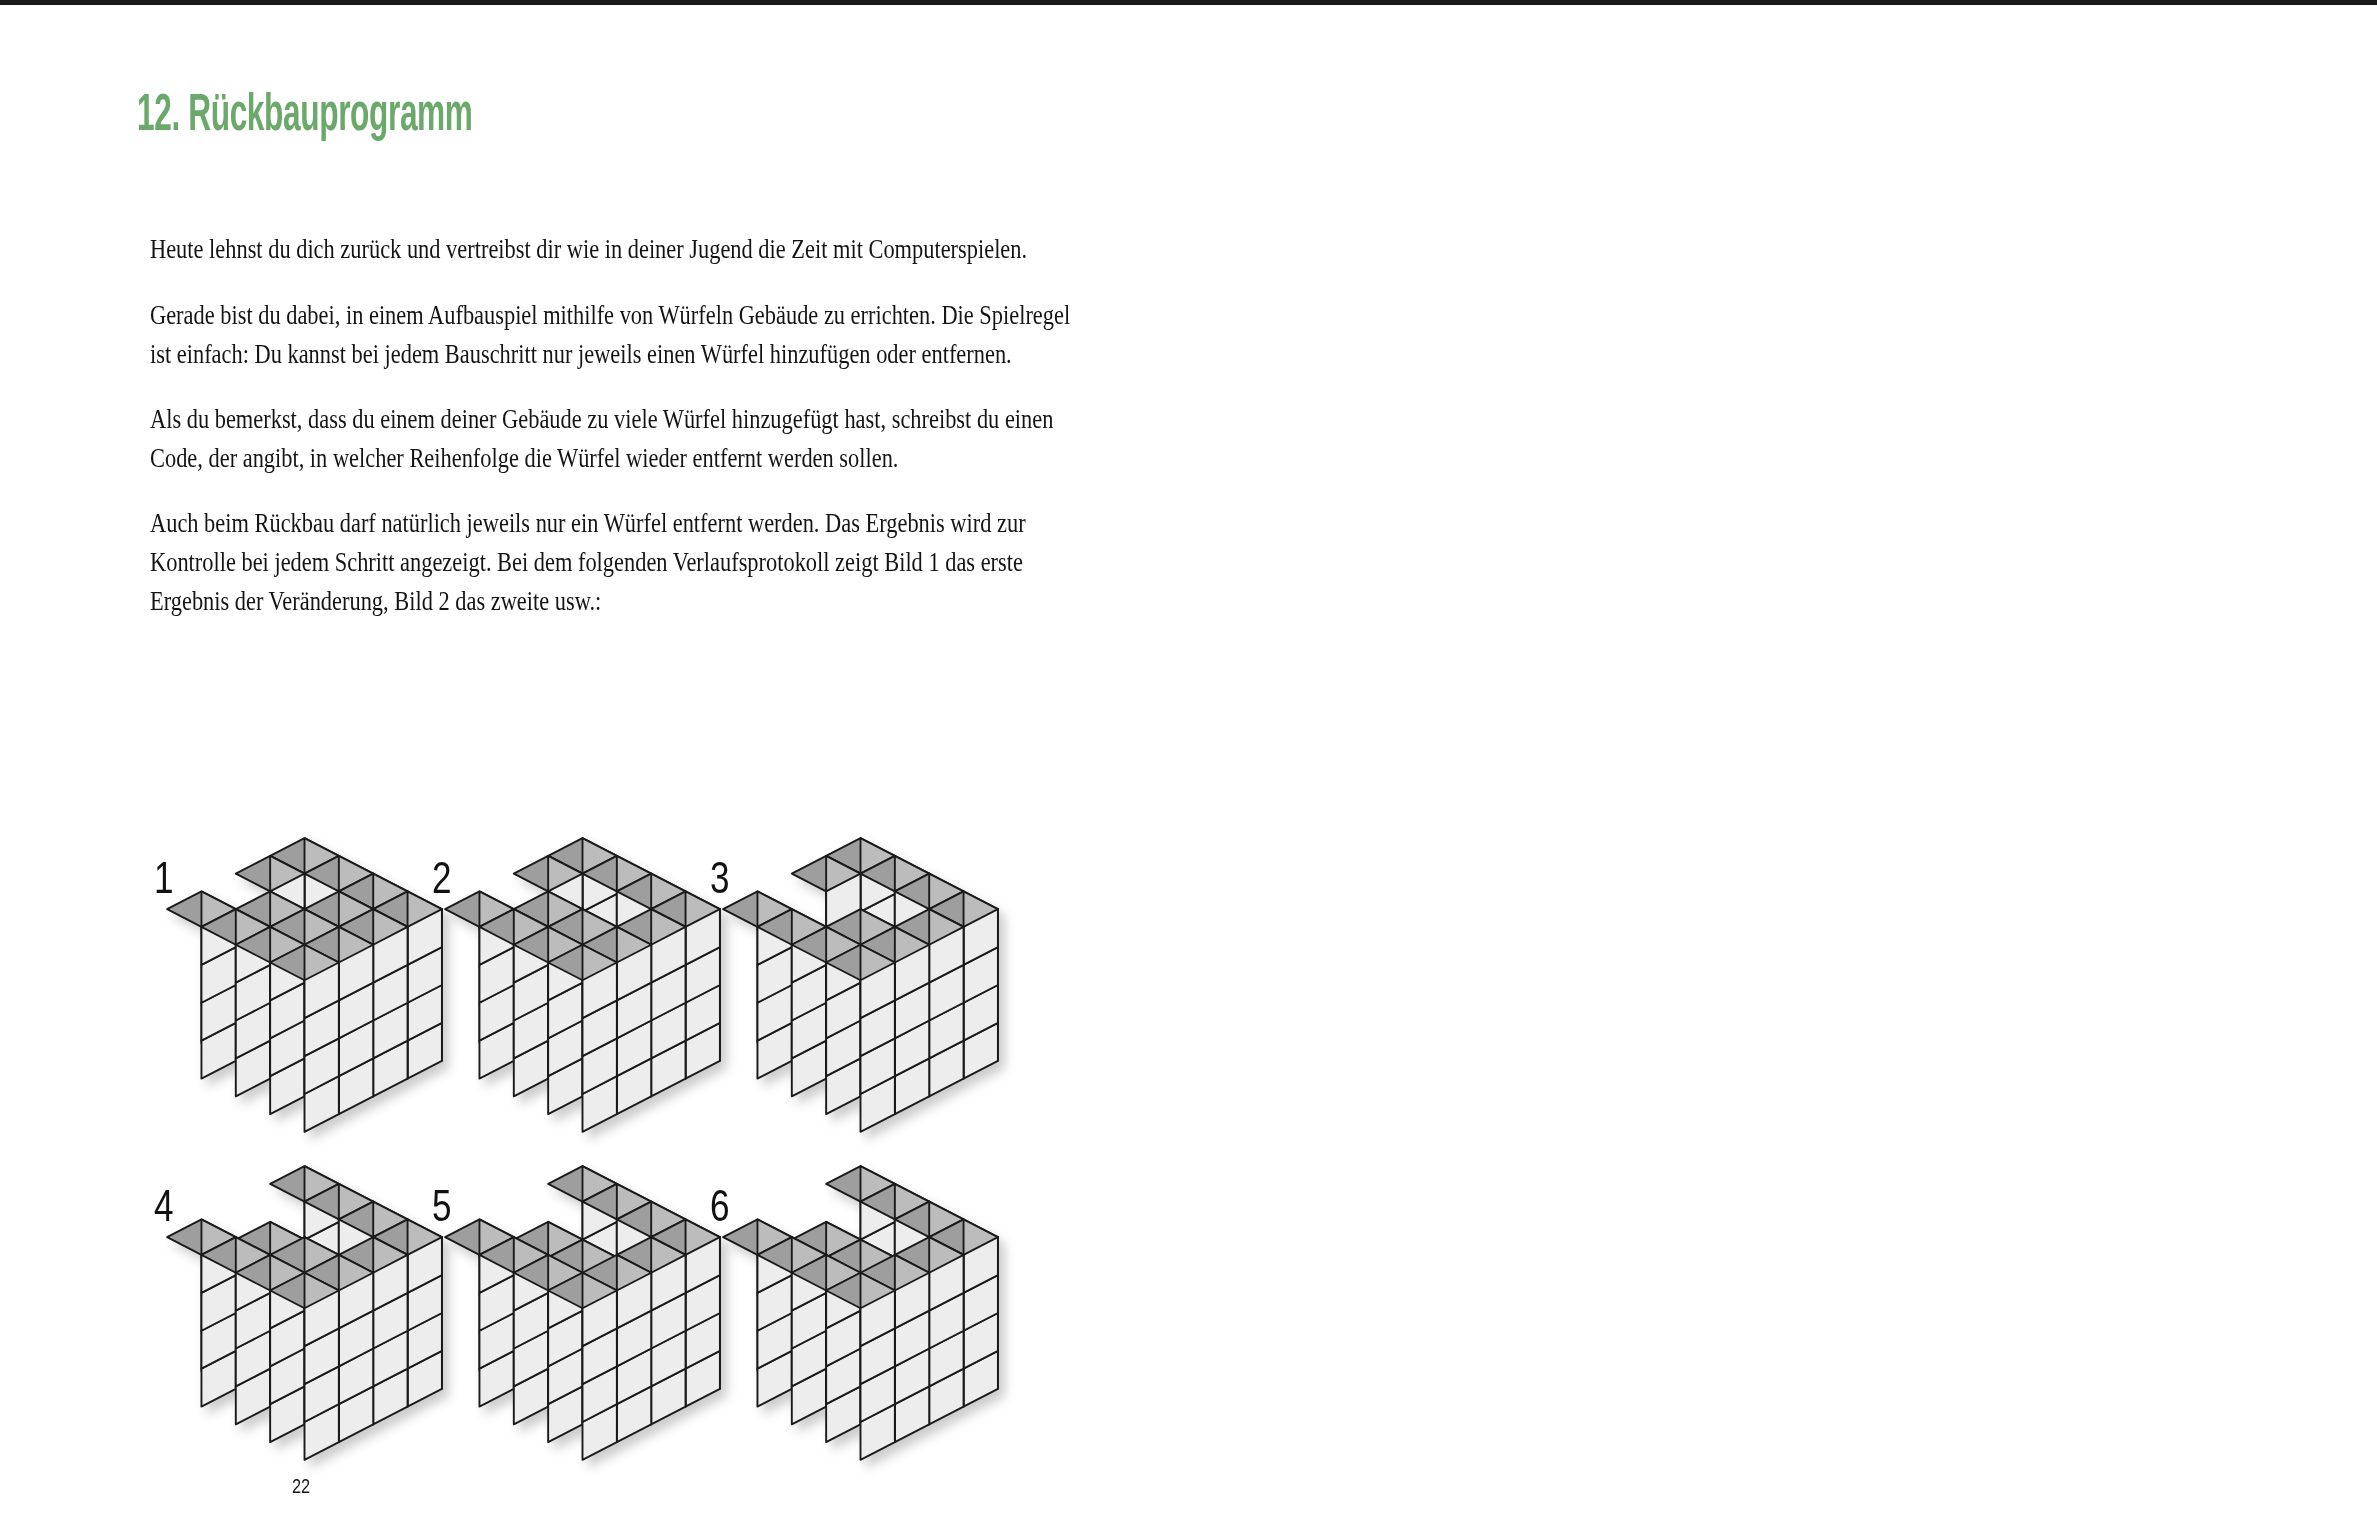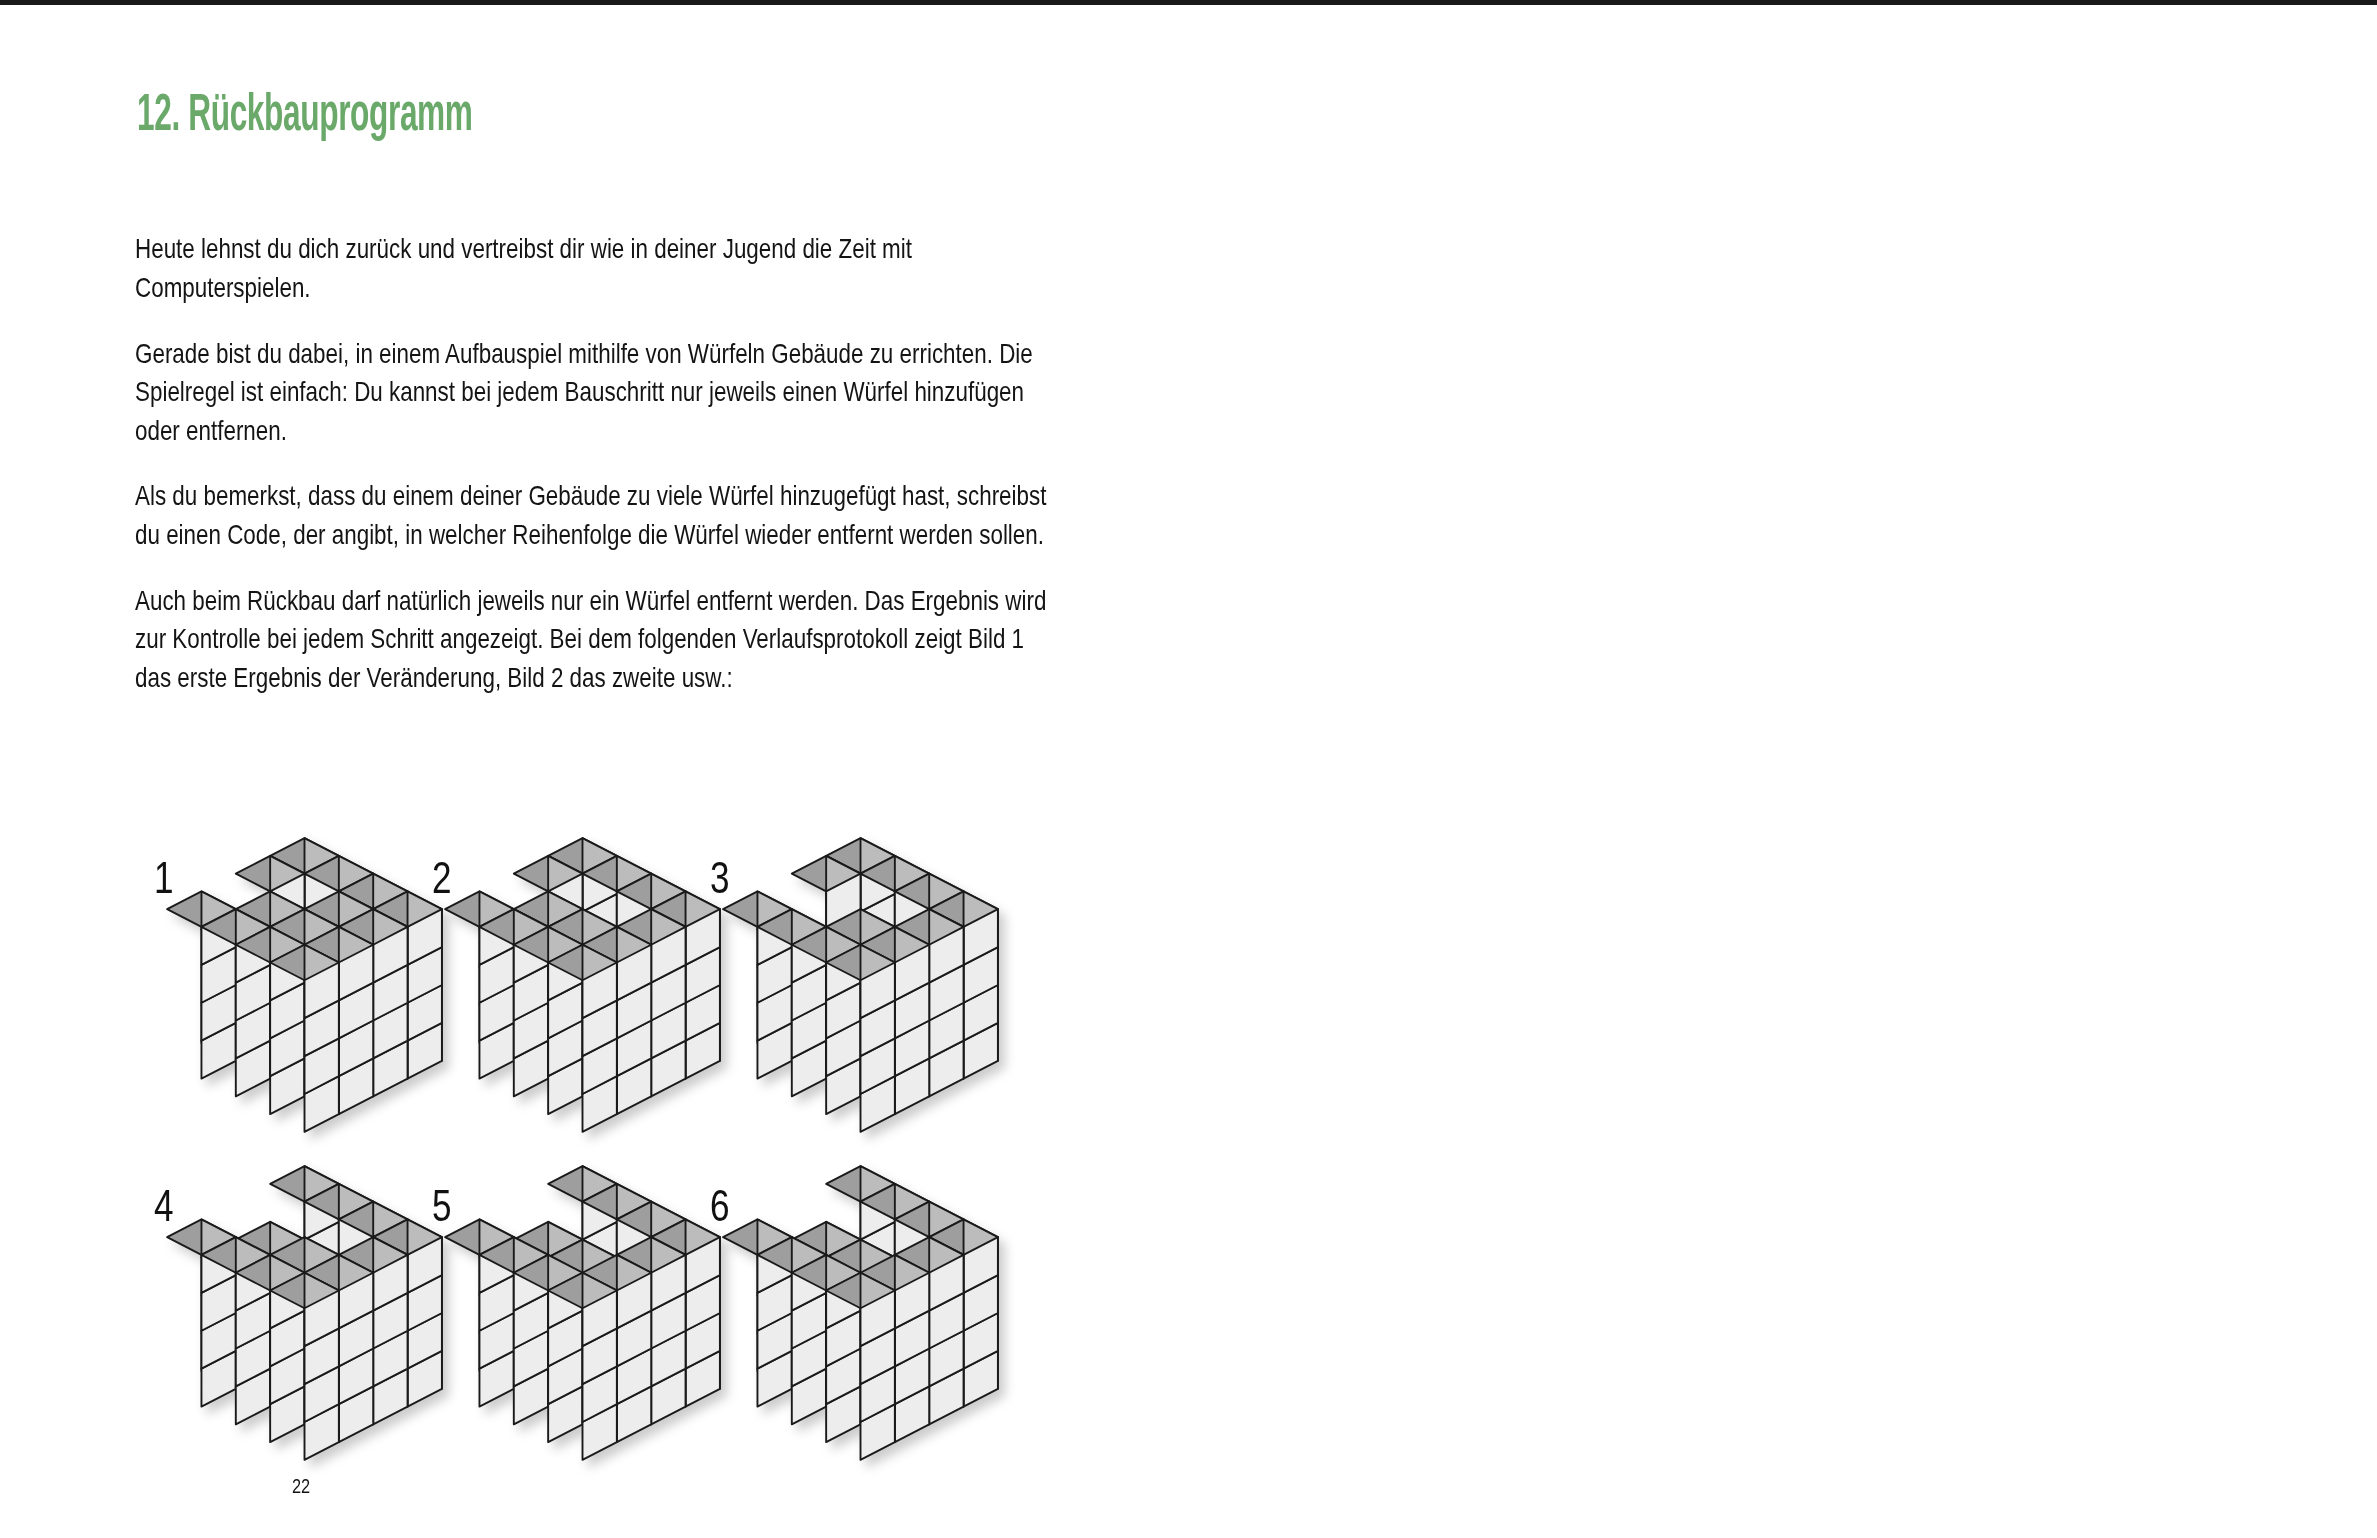--- a/index.html
+++ b/index.html
@@ -18,21 +18,21 @@
   .chapter-title{
     position:absolute;left:137px;top:82px;
     font-size:51px;line-height:1;
     font-weight:700;color:#6BA96B;
     letter-spacing:-0.6px;
     transform:scaleX(.62);transform-origin:left top;
     white-space:nowrap;
   }
 
   .body-col{position:absolute;width:924px;}
-  #left-col{left:135px;top:225px;}
+  #left-col{left:150px;top:225px;font-family:Liberation Serif, serif;}
 
   .para{
     font-size:28px;line-height:1.38;color:#141414;
     margin:0 0 27px 0;
     transform:scaleX(.80);transform-origin:left top;
     width:1154px;
   }
   .para:last-child{margin-bottom:0;}
 
   .page-num{

